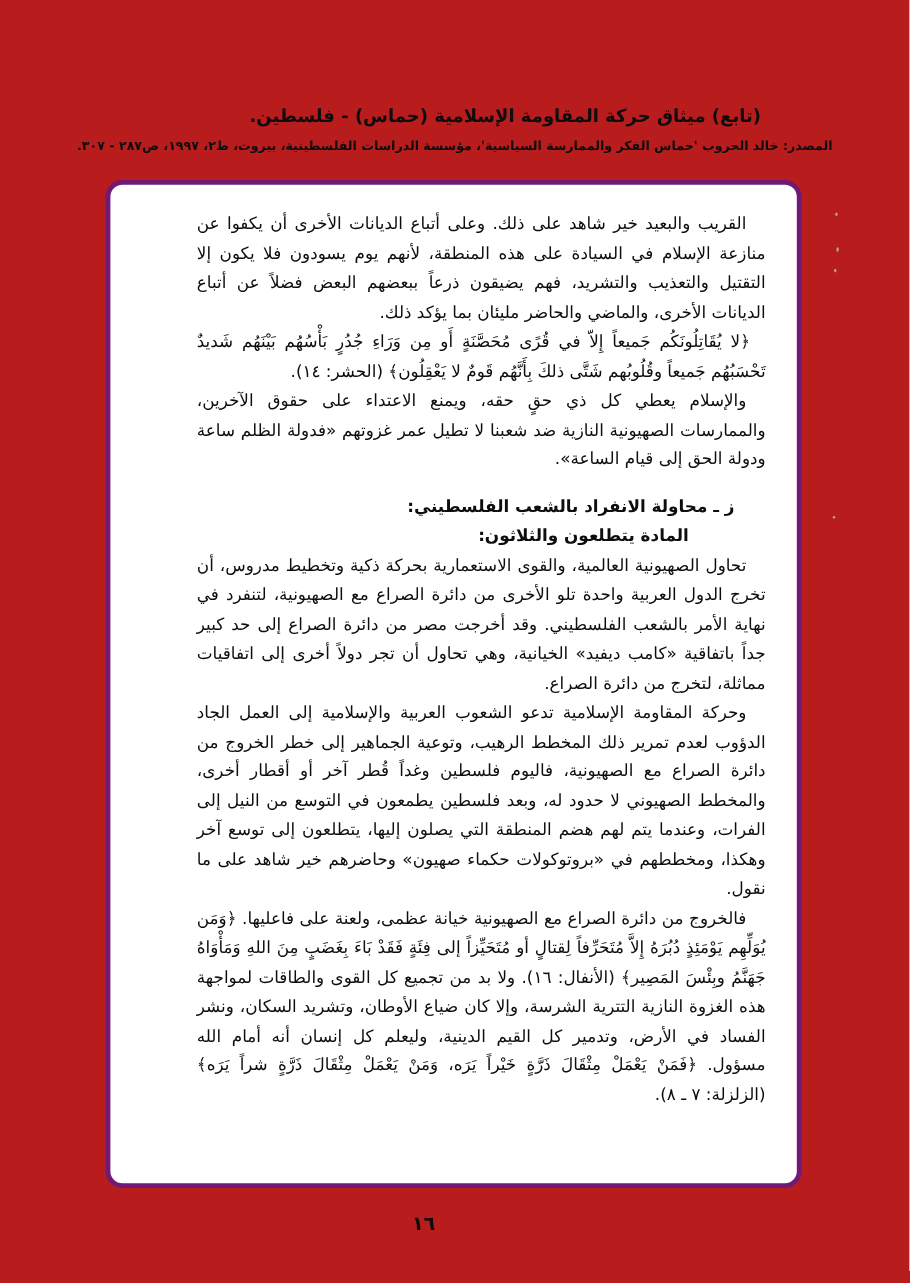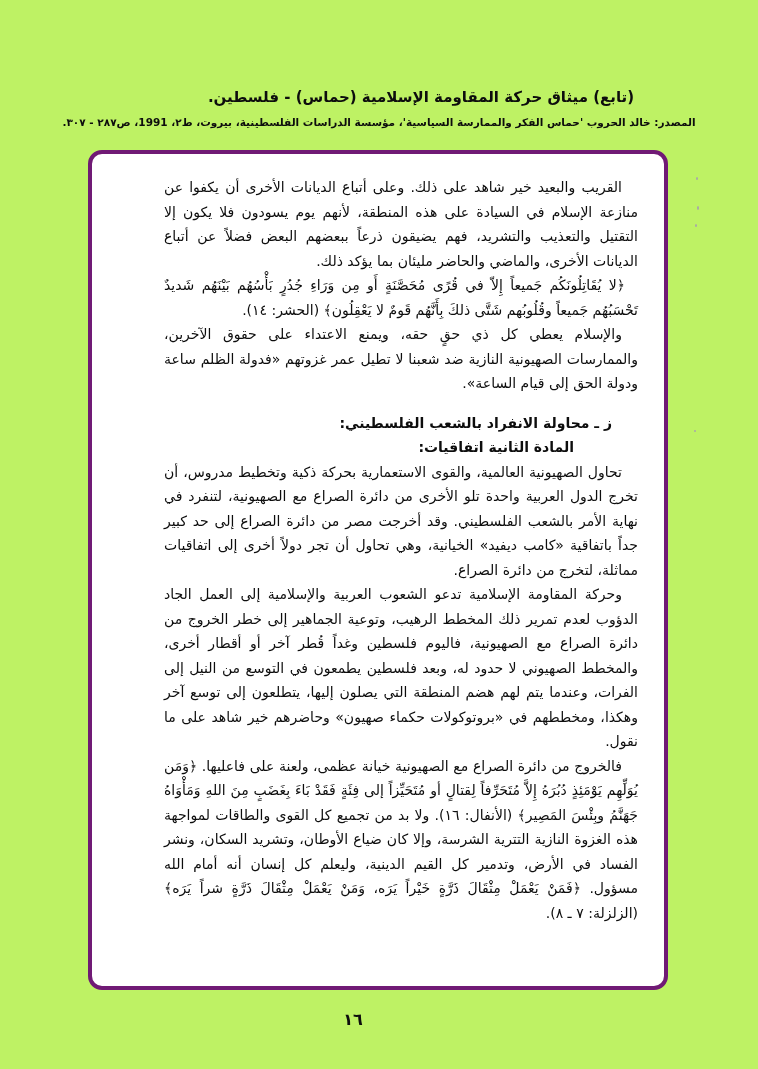--- a/index.html
+++ b/index.html
@@ -9,21 +9,21 @@
     height: 1069px;
     background: #ffffff;
     overflow: hidden;
     font-family: "DejaVu Sans", sans-serif;
     color: #0d0d0d;
   }
   .page {
     position: relative;
     width: 758px;
     height: 1069px;
-    background: #bef264;
+    background: #b91c1c;
   }
   .doc-title {
     position: absolute;
     top: 88px;
     left: 42px;
     width: 758px;
     text-align: center;
     direction: rtl;
     font-size: 15px;
     font-weight: bold;
@@ -97,29 +97,29 @@
   .speck-3 { left: 695px; top: 224px; width: 2px; height: 3px; }
   .speck-4 { left: 694px; top: 430px; width: 2px; height: 2px; }
 </style>
 </head>
 <body>
 
 <div class="page">
 
   <div class="doc-title">(تابع) ميثاق حركة المقاومة الإسلامية (حماس) - فلسطين.</div>
 
-  <div class="source-line">المصدر: خالد الحروب 'حماس الفكر والممارسة السياسية'، مؤسسة الدراسات الفلسطينية، بيروت، ط٢، 1991، ص٢٨٧ - ٣٠٧.</div>
+  <div class="source-line">المصدر: خالد الحروب 'حماس الفكر والممارسة السياسية'، مؤسسة الدراسات الفلسطينية، بيروت، ط٢، ١٩٩٧، ص٢٨٧ - ٣٠٧.</div>
 
   <div class="content-frame">
     <div class="content-inner">
       <p class="para">القريب والبعيد خير شاهد على ذلك. وعلى أتباع الديانات الأخرى أن يكفوا عن منازعة الإسلام في السيادة على هذه المنطقة، لأنهم يوم يسودون فلا يكون إلا التقتيل والتعذيب والتشريد، فهم يضيقون ذرعاً ببعضهم البعض فضلاً عن أتباع الديانات الأخرى، والماضي والحاضر مليئان بما يؤكد ذلك.</p>
       <p class="verse">﴿لا يُقَاتِلُونَكُم جَميعاً إِلاّ في قُرًى مُحَصَّنَةٍ أَو مِن وَرَاءِ جُدُرٍ بَأْسُهُم بَيْنَهُم شَديدٌ تَحْسَبُهُم جَميعاً وقُلُوبُهم شَتَّى ذلكَ بِأَنَّهُم قَومٌ لا يَعْقِلُون﴾ (الحشر: ١٤).</p>
       <p class="para">والإسلام يعطي كل ذي حقٍ حقه، ويمنع الاعتداء على حقوق الآخرين، والممارسات الصهيونية النازية ضد شعبنا لا تطيل عمر غزوتهم «فدولة الظلم ساعة ودولة الحق إلى قيام الساعة».</p>
       <p class="section-heading">ز ـ محاولة الانفراد بالشعب الفلسطيني:</p>
-      <p class="article-heading">المادة الثانية اتفاقيات:</p>
+      <p class="article-heading">المادة يتطلعون والثلاثون:</p>
       <p class="para">تحاول الصهيونية العالمية، والقوى الاستعمارية بحركة ذكية وتخطيط مدروس، أن تخرج الدول العربية واحدة تلو الأخرى من دائرة الصراع مع الصهيونية، لتنفرد في نهاية الأمر بالشعب الفلسطيني. وقد أخرجت مصر من دائرة الصراع إلى حد كبير جداً باتفاقية «كامب ديفيد» الخيانية، وهي تحاول أن تجر دولاً أخرى إلى اتفاقيات مماثلة، لتخرج من دائرة الصراع.</p>
       <p class="para">وحركة المقاومة الإسلامية تدعو الشعوب العربية والإسلامية إلى العمل الجاد الدؤوب لعدم تمرير ذلك المخطط الرهيب، وتوعية الجماهير إلى خطر الخروج من دائرة الصراع مع الصهيونية، فاليوم فلسطين وغداً قُطر آخر أو أقطار أخرى، والمخطط الصهيوني لا حدود له، وبعد فلسطين يطمعون في التوسع من النيل إلى الفرات، وعندما يتم لهم هضم المنطقة التي يصلون إليها، يتطلعون إلى توسع آخر وهكذا، ومخططهم في «بروتوكولات حكماء صهيون» وحاضرهم خير شاهد على ما نقول.</p>
       <p class="para">فالخروج من دائرة الصراع مع الصهيونية خيانة عظمى، ولعنة على فاعليها. ﴿وَمَن يُوَلِّهِم يَوْمَئِذٍ دُبُرَهُ إِلاَّ مُتَحَرِّفاً لِقتالٍ أو مُتَحَيِّزاً إلى فِئَةٍ فَقَدْ بَاءَ بِغَضَبٍ مِنَ اللهِ وَمَأْوَاهُ جَهَنَّمُ وبِئْسَ المَصِير﴾ (الأنفال: ١٦). ولا بد من تجميع كل القوى والطاقات لمواجهة هذه الغزوة النازية التترية الشرسة، وإلا كان ضياع الأوطان، وتشريد السكان، ونشر الفساد في الأرض، وتدمير كل القيم الدينية، وليعلم كل إنسان أنه أمام الله مسؤول. ﴿فَمَنْ يَعْمَلْ مِثْقَالَ ذَرَّةٍ خَيْراً يَرَه، وَمَنْ يَعْمَلْ مِثْقَالَ ذَرَّةٍ شراً يَرَه﴾ (الزلزلة: ٧ ـ ٨).</p>
     </div>
   </div>
 
   <div class="speck speck-1"></div>
   <div class="speck speck-2"></div>
   <div class="speck speck-3"></div>
   <div class="speck speck-4"></div>

